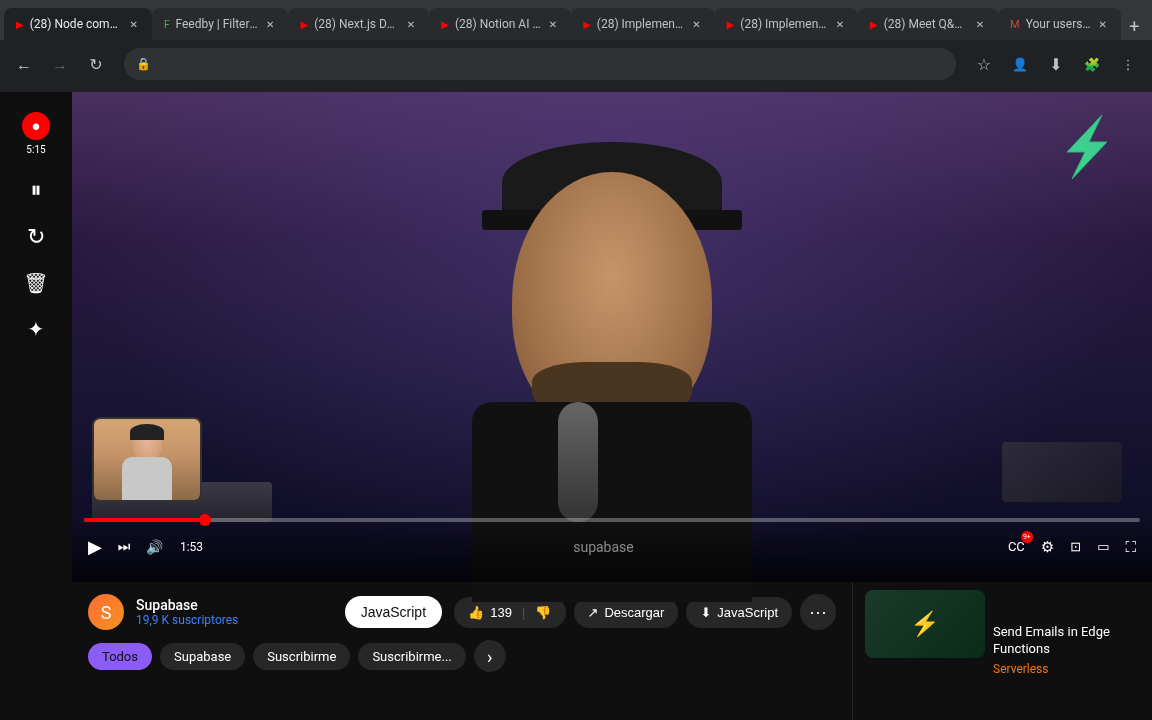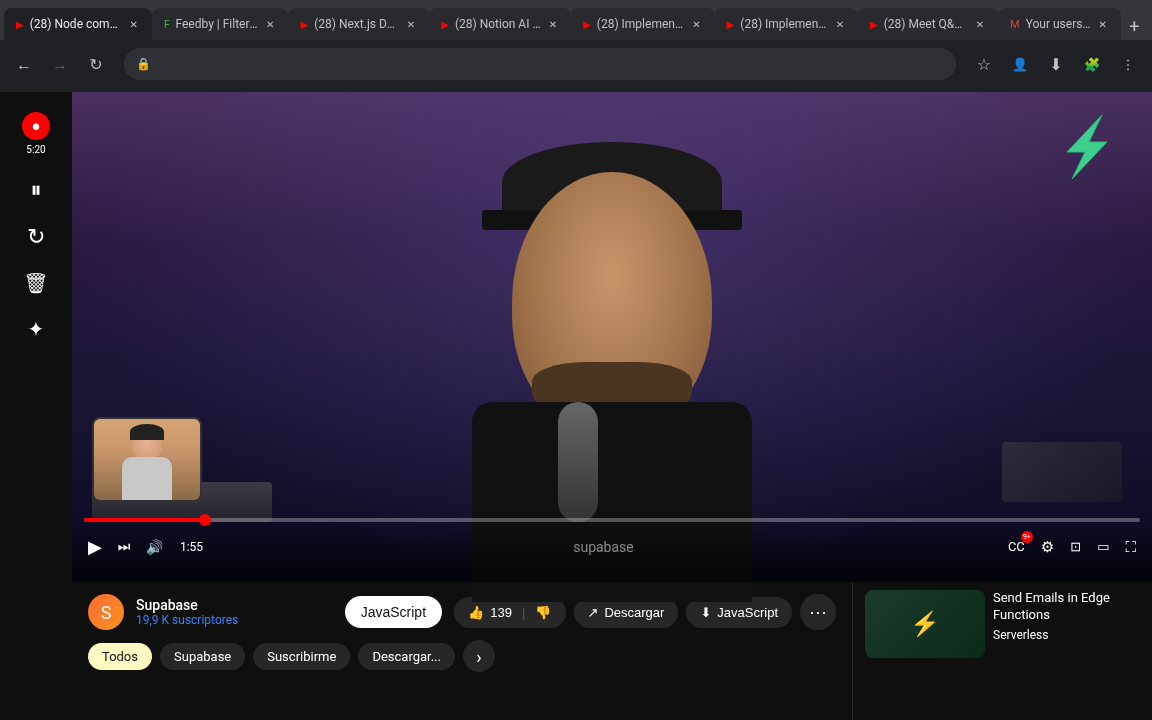--- a/index.html
+++ b/index.html
@@ -64,30 +64,30 @@
     .subscribe-btn { background: #fff; color: #0f0f0f; border: none; border-radius: 18px; padding: 8px 16px; font-size: 14px; font-weight: 500; cursor: pointer; }
     .action-btns { display: flex; align-items: center; gap: 8px; margin-left: auto; }
     .action-btn { display: flex; align-items: center; gap: 6px; background: #272727; border: none; color: #fff; border-radius: 18px; padding: 8px 14px; font-size: 13px; cursor: pointer; }
     .action-btn.like { }
     .like-count { font-size: 13px; }
     .more-btn { background: #272727; border: none; color: #fff; border-radius: 50%; width: 36px; height: 36px; cursor: pointer; font-size: 18px; display: flex; align-items: center; justify-content: center; }
 
     
     .tags-row { display: flex; align-items: center; gap: 8px; margin-top: 10px; }
     .tag { background: #272727; color: #fff; border-radius: 18px; padding: 6px 14px; font-size: 13px; cursor: pointer; white-space: nowrap; }
-    .tag.active { background: #fef9c3; color: #0f0f0f; }
+    .tag.active { background: #8b5cf6; color: #0f0f0f; }
     .tag-arrow { color: #fff; font-size: 18px; cursor: pointer; background: #272727; border-radius: 50%; width: 32px; height: 32px; display: flex; align-items: center; justify-content: center; }
 
     
     .right-panel { width: 300px; background: #0f0f0f; border-left: 1px solid #272727; display: flex; flex-direction: column; overflow: hidden; }
     .related-video { display: flex; gap: 8px; padding: 8px 12px; cursor: pointer; }
     .related-thumb { width: 120px; height: 68px; border-radius: 8px; background: linear-gradient(135deg, #1a2a4a, #2a1a4a); flex-shrink: 0; position: relative; overflow: hidden; display: flex; align-items: center; justify-content: center; }
-    .related-info { flex: 1; }
+    .related-info { flex: 1; margin-top: 34px; }
     .related-title { font-size: 13px; color: #fff; line-height: 1.3; margin-bottom: 4px; }
-    .related-channel { font-size: 12px; color: #ffffff; }
+    .related-channel { font-size: 12px; color: #f97316; }
 
     
     .bolt-svg { position: absolute; top: 15px; right: 25px; }
 
     
     .video-scene { position: absolute; top: 0; left: 0; right: 0; bottom: 0; }
     .bg-curtain { position: absolute; top: 0; left: 0; right: 0; bottom: 0; background: linear-gradient(180deg, #4a3060 0%, #2a1a40 30%, #1a1535 60%, #0a0a20 100%); }
     .bg-light { position: absolute; top: 0; left: 0; right: 0; bottom: 0; background: radial-gradient(ellipse at 50% 30%, rgba(100, 80, 160, 0.4) 0%, transparent 70%); }
     .keyboard-left { position: absolute; bottom: 60px; left: 20px; width: 180px; height: 40px; background: linear-gradient(180deg, #555, #333); border-radius: 4px; opacity: 0.6; }
     .keyboard-right { position: absolute; bottom: 80px; right: 30px; width: 120px; height: 60px; background: linear-gradient(135deg, #444, #222); border-radius: 4px; opacity: 0.5; }
@@ -172,21 +172,21 @@
     </div>
   </div>
 </div>
 
 <div class="yt-container">
 
   <div class="yt-sidebar">
 
     <div class="sidebar-item">
       <span style="width:28px; height:28px; background:#f00; border-radius:50%; display:flex; align-items:center; justify-content:center; font-size:14px;">⏺</span>
-      <span class="si-label">5:20</span>
+      <span class="si-label">5:15</span>
     </div>
 
     <div class="sidebar-item">
       <span style="font-size:22px; color:#fff;">⏸</span>
     </div>
 
     <div class="sidebar-item">
       <span style="font-size:22px; color:#fff; transform:scaleX(-1); display:inline-block;">↺</span>
     </div>
 
@@ -235,21 +235,21 @@
 
       <div class="video-controls">
         <div class="progress-bar-container">
           <div class="progress-bar-fill"></div>
           <div class="progress-dot"></div>
         </div>
         <div class="controls-row">
           <span class="ctrl-btn">▶</span>
           <span class="ctrl-btn" style="font-size:14px;">⏭</span>
           <span class="ctrl-btn" style="font-size:14px;">🔊</span>
-          <span class="time-display">1:55</span>
+          <span class="time-display">1:53</span>
           <div class="ctrl-spacer"></div>
           <span class="supabase-watermark">supabase</span>
           <div class="ctrl-spacer"></div>
           <div class="ctrl-right">
             <span class="ctrl-btn" style="font-size:13px; position:relative;">
               CC
               <span style="position:absolute; top:-4px; right:-4px; background:#f00; color:#fff; border-radius:50%; font-size:7px; width:12px; height:12px; display:flex; align-items:center; justify-content:center;">9+</span>
             </span>
             <span class="ctrl-btn" style="font-size:15px;">⚙</span>
             <span class="ctrl-btn" style="font-size:13px;">⊡</span>
@@ -291,21 +291,21 @@
             <button class="more-btn">
               <span>···</span>
             </button>
           </div>
         </div>
 
         <div class="tags-row">
           <div class="tag active">Todos</div>
           <div class="tag">Supabase</div>
           <div class="tag">Suscribirme</div>
-          <div class="tag">Descargar...</div>
+          <div class="tag">Suscribirme...</div>
           <div class="tag-arrow">›</div>
         </div>
       </div>
 
       <div class="right-panel">
         <div class="related-video">
           <div class="related-thumb">
             <div style="width:100%; height:100%; background: linear-gradient(135deg, #1a3a2a, #0a2a1a); display:flex; align-items:center; justify-content:center;">
               <span style="color:#3ecf8e; font-size:24px;">⚡</span>
             </div>

